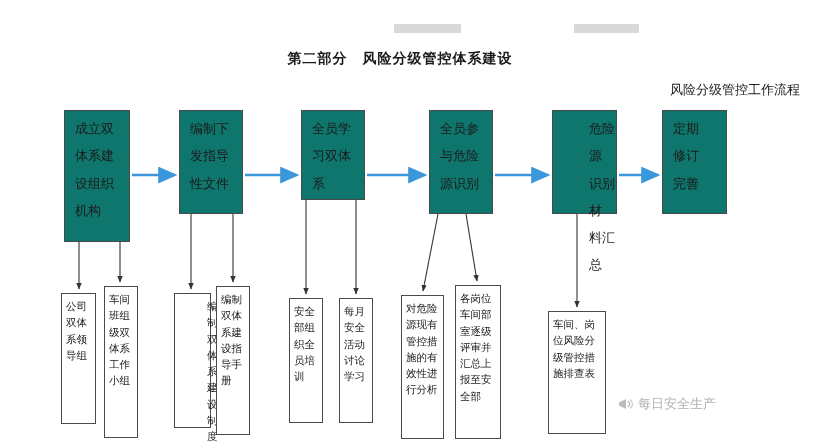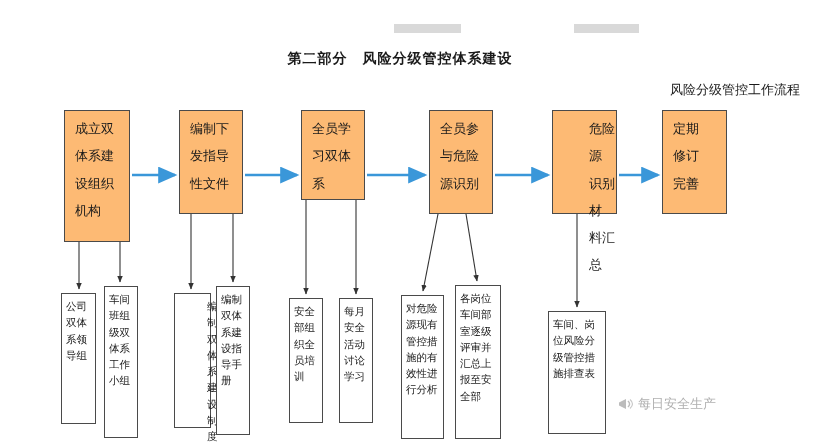--- a/index.html
+++ b/index.html
@@ -20,21 +20,21 @@
     text-align:center;font-size:14px;font-weight:bold;
     letter-spacing:1px;
   }
   .flow-title{
     position:absolute;left:0;top:57px;width:800px;
     text-align:right;font-size:13px;
   }
   .tbox{
     position:absolute;
     border:1px solid #4a4a4a;
-    background:#fdba74;
+    background:#0f766e;
     font-size:13px;
     line-height:2.1;
     padding:4px 0 0 10px;
     white-space:pre-line;
     box-sizing:border-box;
   }
   .cbox{
     position:absolute;
     border:1px solid #4a4a4a;
     background:#ffffff;

